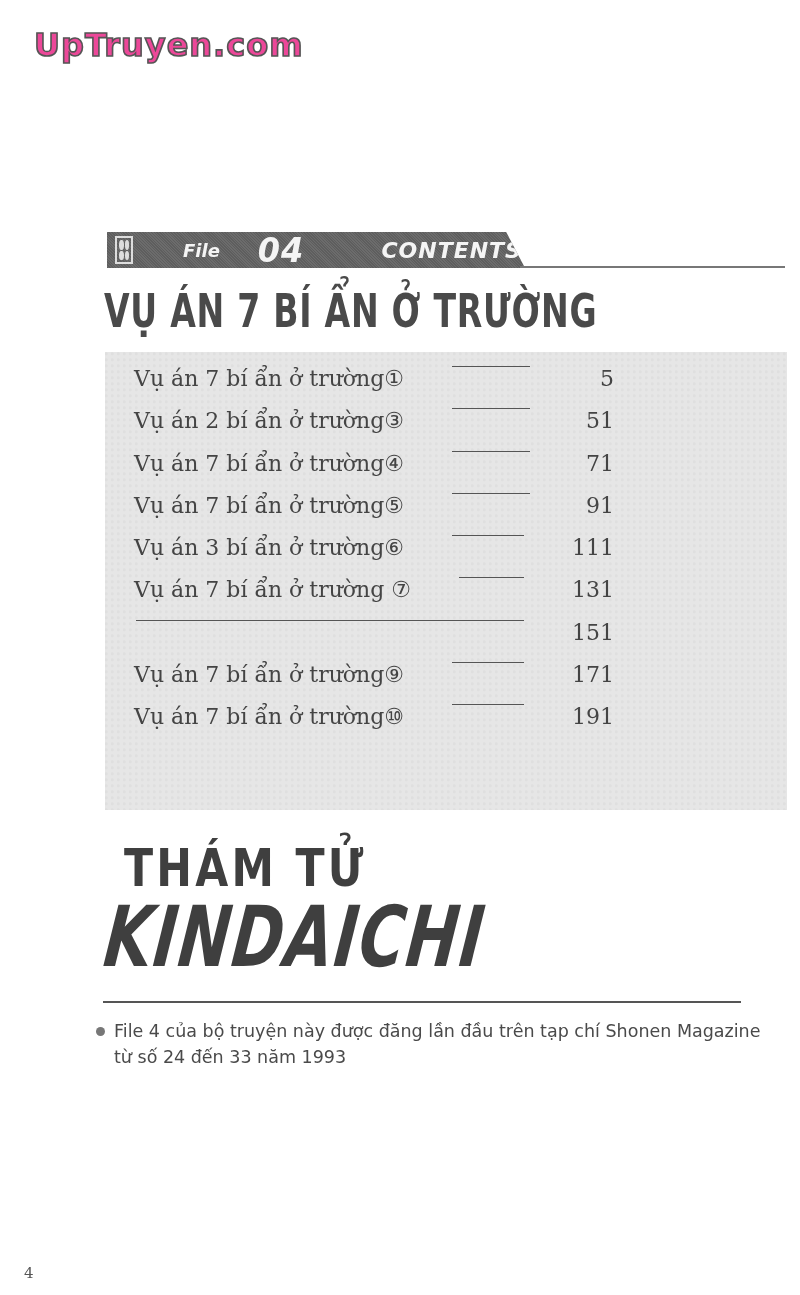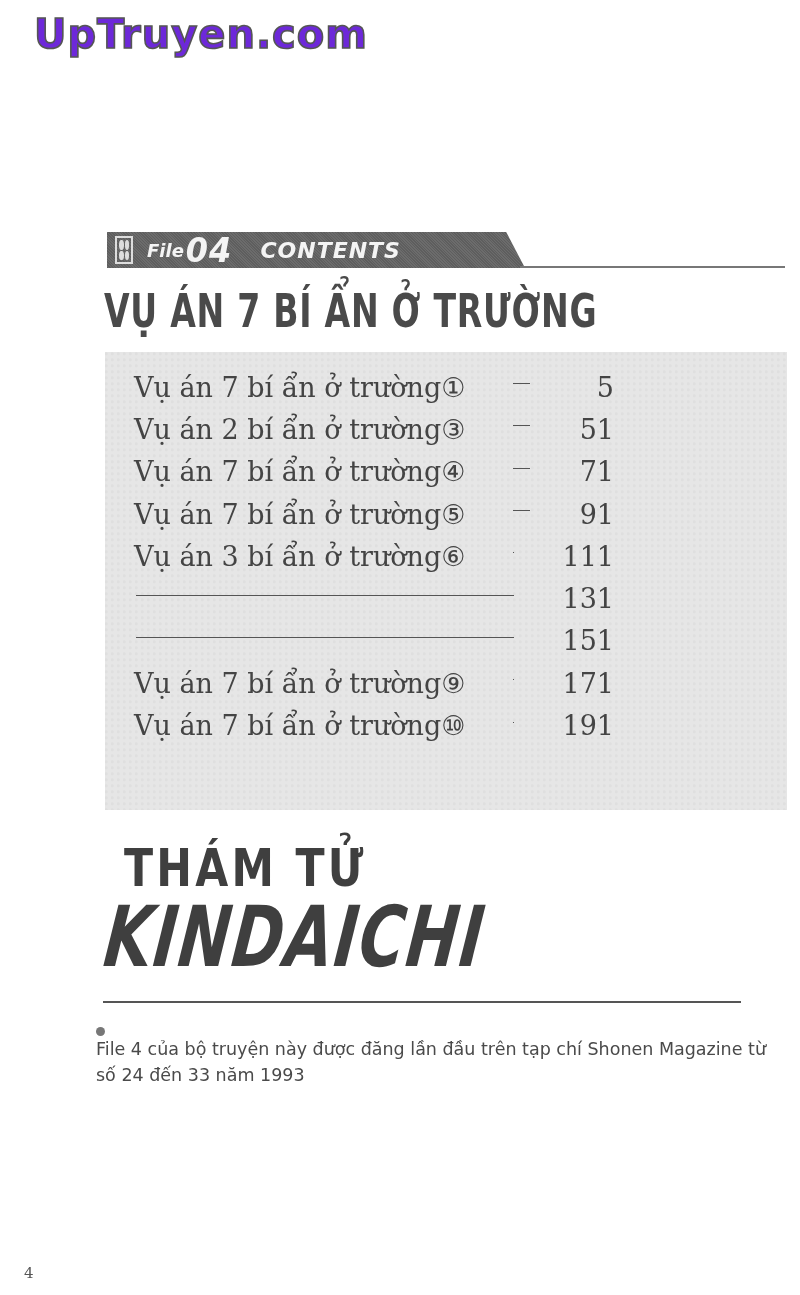--- a/index.html
+++ b/index.html
@@ -2,33 +2,33 @@
 <html><head>
   <meta charset="utf-8">
   <style>
     html, body { margin: 0; padding: 0; }
     body {
       width: 800px; height: 1295px; position: relative; overflow: hidden;
       background: #ffffff; color: #3a3a3a;
       font-family: "DejaVu Serif", serif;
     }
     .watermark {
-      position: absolute; left: 34px; top: 11px;
+      position: absolute; left: 34px; top: 26px;
       font-family: "DejaVu Sans", sans-serif; font-weight: bold;
-      font-size: 40px; letter-spacing: 1px;
-      color: #6d28d9;
+      font-size: 32px; letter-spacing: 1px;
+      color: #ec4899;
       -webkit-text-stroke: 1.6px #555;
       text-shadow: 0 0 1px #888;
     }
     
     .header-band {
       position: absolute; left: 107px; top: 232px; width: 418px; height: 36px;
       background: repeating-linear-gradient(45deg, #5e5e5e 0 1px, #6c6c6c 1px 2px);
       clip-path: polygon(0 0, 95.5% 0, 100% 100%, 0 100%);
-      display: flex; align-items: center;
+      display: flex; align-items: center; gap: 36px;
     }
     .header-rule {
       position: absolute; left: 520px; top: 266px; width: 265px; height: 2px;
       background: #777;
     }
     .header-icon {
       width: 18px; height: 28px; margin-left: 8px;
       border: 2px solid #ddd; box-sizing: border-box;
       display: grid; grid-template-columns: 1fr 1fr; gap: 1px; padding: 2px;
     }
@@ -36,42 +36,42 @@
     .header-file {
       margin-left: 14px; font-family: "DejaVu Sans", sans-serif;
       font-style: italic; font-weight: bold; font-size: 18px; color: #f4f4f4;
     }
     .header-num {
       margin-left: 2px; font-family: "DejaVu Sans", sans-serif;
       font-style: italic; font-weight: bold; font-size: 32px; color: #f4f4f4;
       letter-spacing: 1px; transform: scaleY(1.05);
     }
     .header-contents {
-      margin-left: 28px; font-family: "DejaVu Sans", sans-serif;
+      margin-left: 41px; font-family: "DejaVu Sans", sans-serif;
       font-style: italic; font-weight: bold; font-size: 22px; color: #f4f4f4;
       letter-spacing: 1px;
     }
     .story-title {
       position: absolute; left: 104px; top: 284px;
       font-family: "DejaVu Sans", sans-serif; font-weight: bold;
       font-size: 46px; color: #4a4a4a; letter-spacing: 1px;
       transform: scaleX(0.72); transform-origin: left top;
       white-space: nowrap;
     }
     
     .toc-box {
       position: absolute; left: 105px; top: 352px; width: 682px; height: 458px;
       background:
         radial-gradient(circle at 20% 30%, rgba(0,0,0,0.03) 0 1px, transparent 2px) 0 0/6px 6px,
         #e6e6e6;
     }
     .toc-list { position: absolute; left: 29px; top: 14px; width: 480px; }
     .toc-row {
-      display: flex; align-items: center; height: 42.3px;
-      font-size: 27px; color: #444; gap: 46px;
+      display: flex; align-items: flex-start; height: 42.3px;
+      font-size: 22px; color: #444; gap: 46px;
     }
     .toc-label { white-space: nowrap; }
     .toc-line { flex: 1; border-bottom: 1.5px solid #555; margin: 0 2px 7px 2px; }
     .toc-page { min-width: 36px; text-align: right; }
     
     .logo-line1 {
       position: absolute; left: 124px; top: 838px;
       font-family: "DejaVu Sans", sans-serif; font-weight: bold;
       font-size: 52px; color: #3f3f3f; letter-spacing: 4px;
       transform: scaleX(0.82); transform-origin: left top; white-space: nowrap;
@@ -82,21 +82,21 @@
       font-size: 84px; color: #3f3f3f; letter-spacing: 2px;
       transform: scaleX(0.74) skewX(-8deg); transform-origin: left top; white-space: nowrap;
     }
     .logo-rule {
       position: absolute; left: 103px; top: 1001px; width: 638px; height: 2px;
       background: #555;
     }
     .notes { position: absolute; left: 96px; top: 1018px; width: 680px; }
     .note {
       display: flex; font-family: "DejaVu Sans", sans-serif;
-      font-size: 17.5px; line-height: 26px; color: #4a4a4a; margin-bottom: 14px; flex-direction: column;
+      font-size: 17.5px; line-height: 26px; color: #4a4a4a; margin-bottom: 14px;
     }
     .bullet {
       flex: none; width: 9px; height: 9px; border-radius: 50%;
       background: #777; margin: 9px 9px 0 0;
     }
     .page-number {
       position: absolute; left: 24px; top: 1264px;
       font-size: 15px; color: #555;
     }
   </style>
@@ -141,20 +141,21 @@
       <span class="toc-label">Vụ án 7 bí ẩn ở trường⑤</span>
       <span class="toc-line"></span>
       <span class="toc-page">91</span>
     </div>
     <div class="toc-row">
       <span class="toc-label">Vụ án 3 bí ẩn ở trường⑥</span>
       <span class="toc-line"></span>
       <span class="toc-page">111</span>
     </div>
     <div class="toc-row">
+      <span class="toc-label">Vụ án 7 bí ẩn ở trường ⑦</span>
       <span class="toc-line"></span>
       <span class="toc-page">131</span>
     </div>
     <div class="toc-row">
       <span class="toc-line"></span>
       <span class="toc-page">151</span>
     </div>
     <div class="toc-row">
       <span class="toc-label">Vụ án 7 bí ẩn ở trường⑨</span>
       <span class="toc-line"></span>

